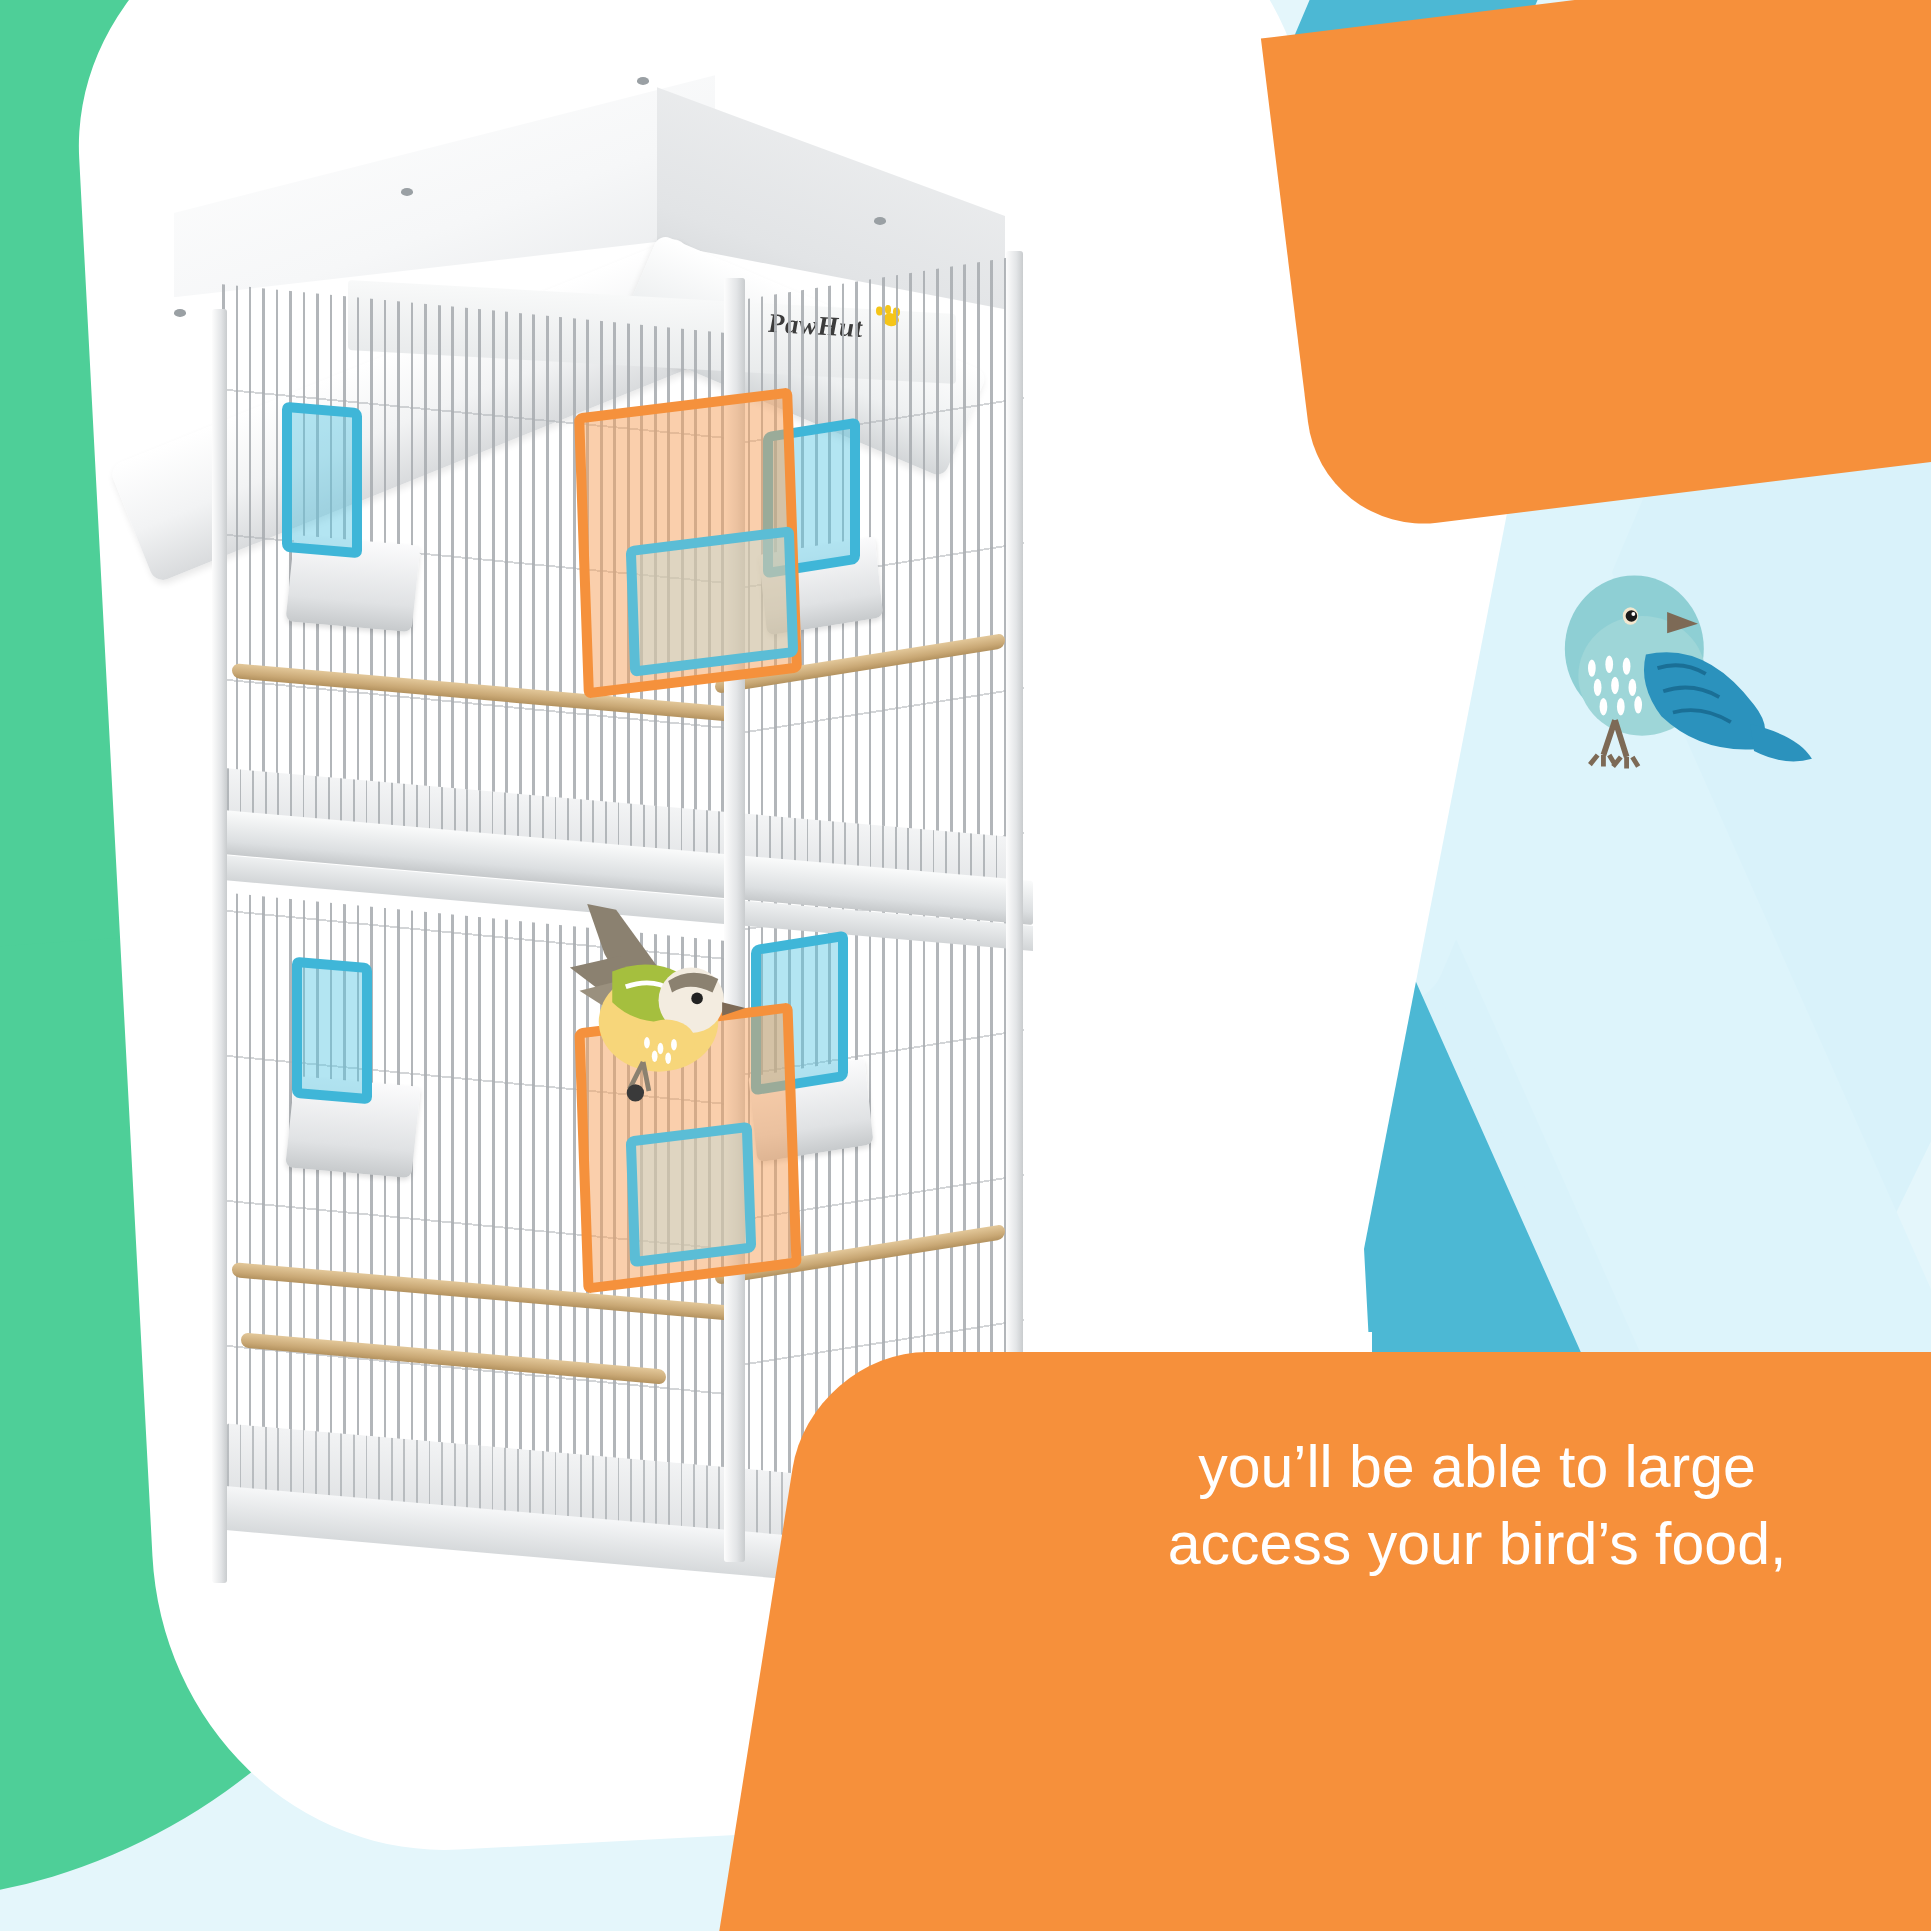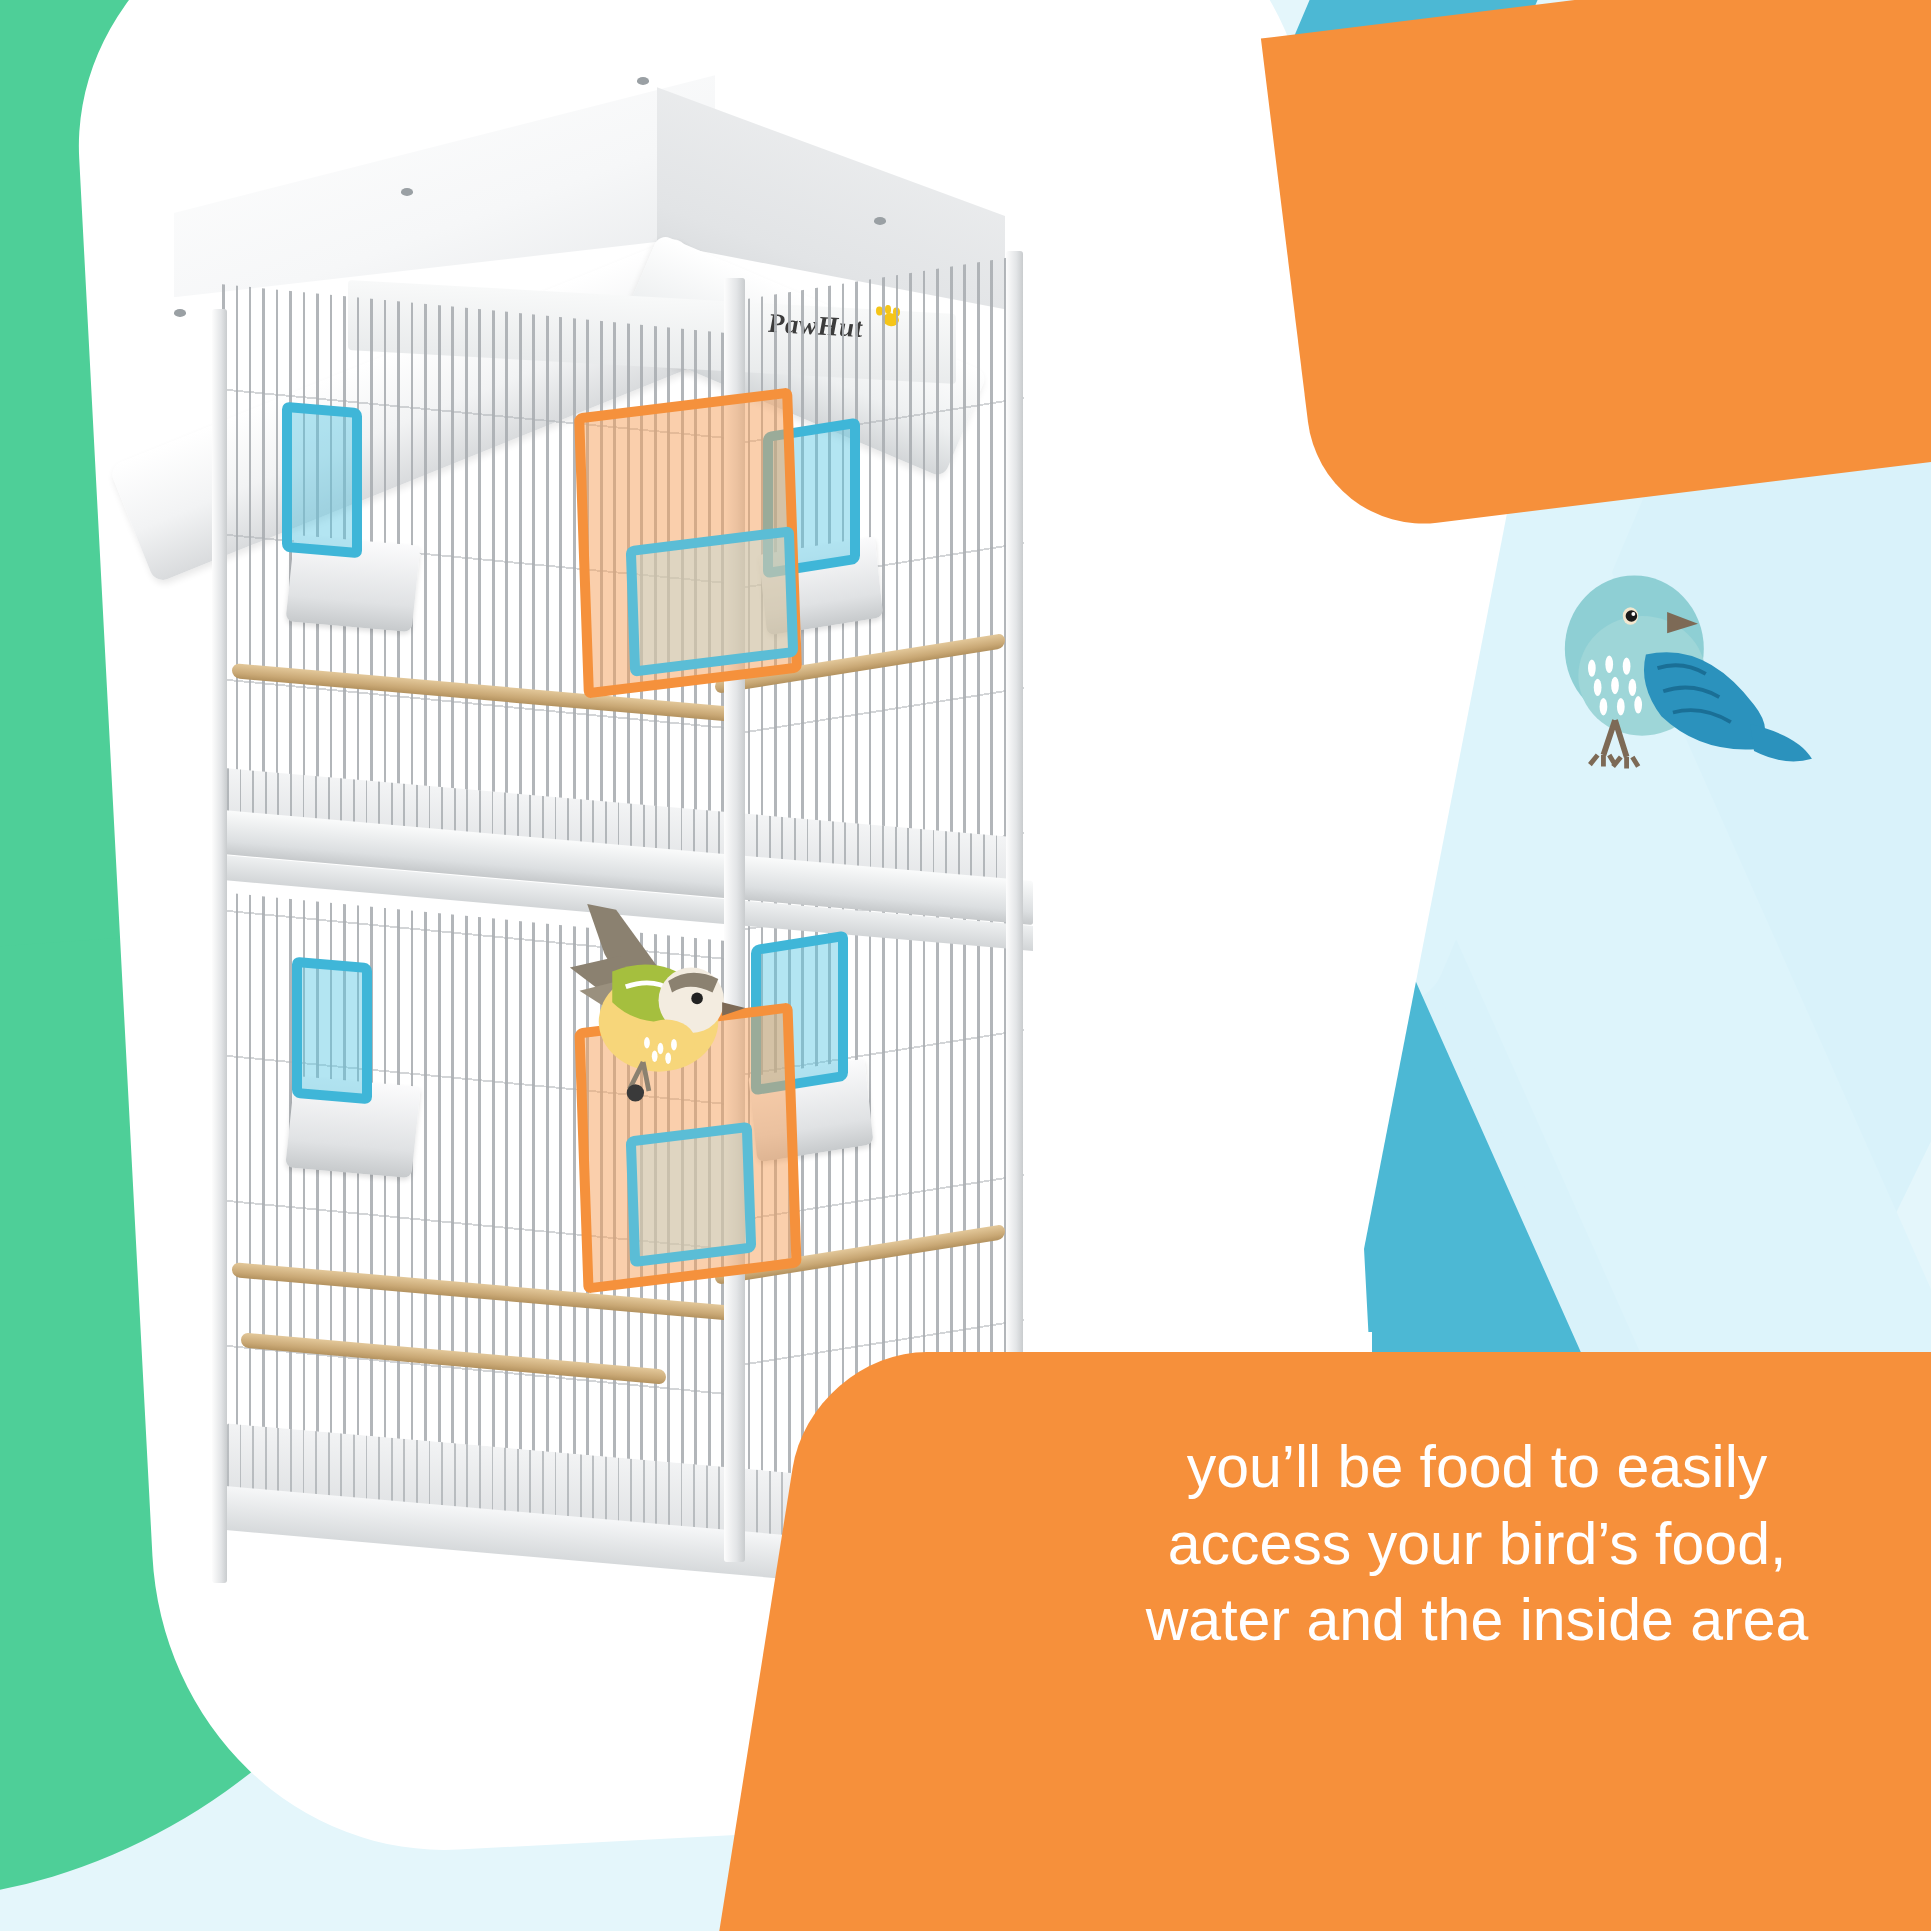--- a/index.html
+++ b/index.html
@@ -476,19 +476,18 @@
     </svg>
   </div>
 
   <div class="header-panel"></div>
   <div class="header-text">
   </div>
 
   <div class="body-panel"></div>
   <div class="body-panel-fill"></div>
   <div class="body-text">
-    <div>you’ll be food to easily</div>
+    <div>you’ll be able to large</div>
     <div>access your bird’s food,</div>
-    <div>water and the inside area</div>
   </div>
 
 </div>
 
 
 </body></html>

